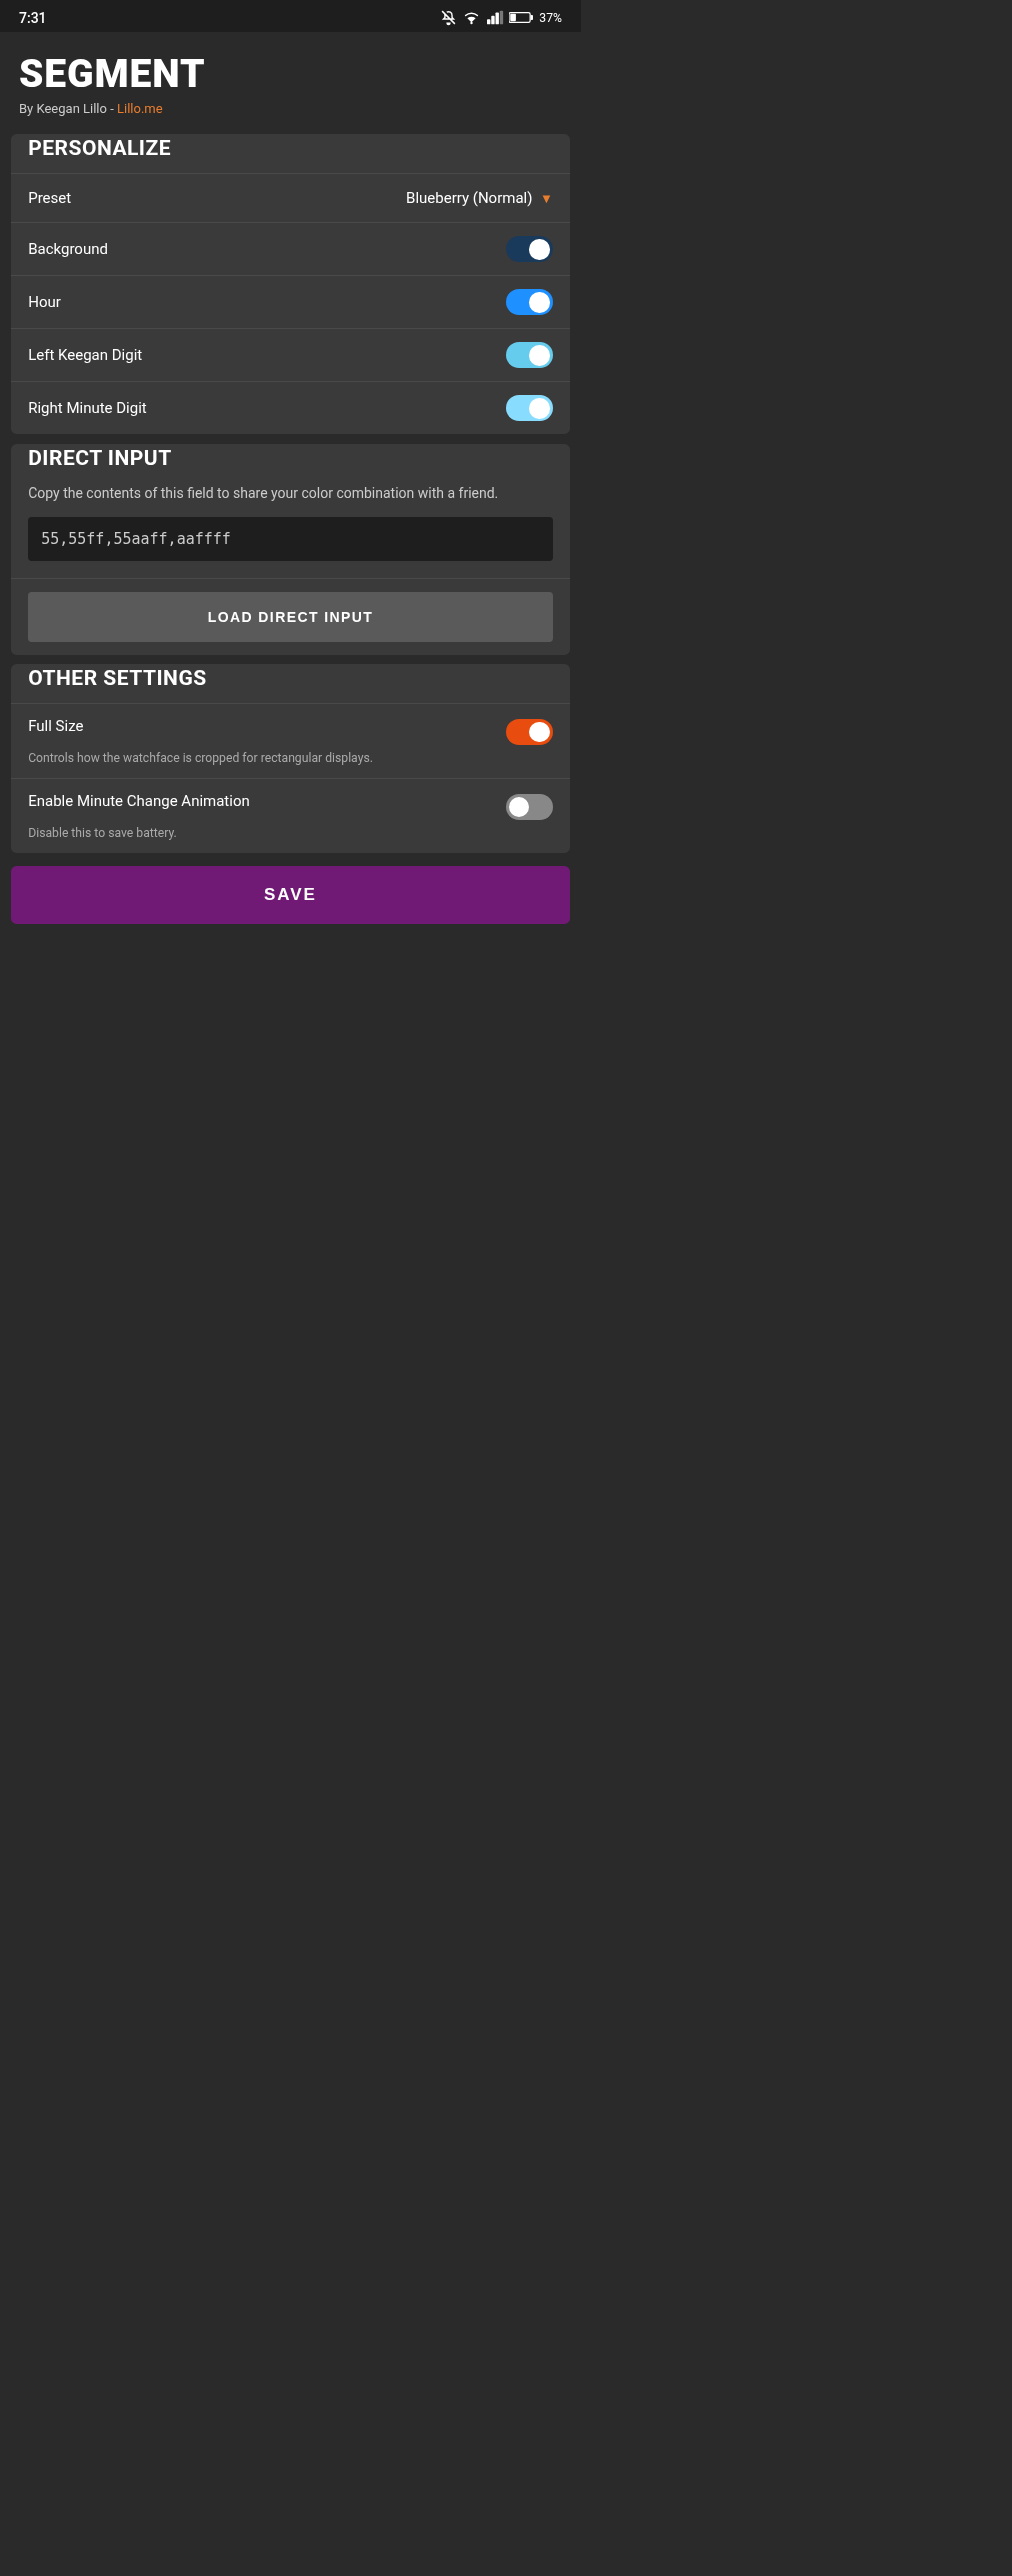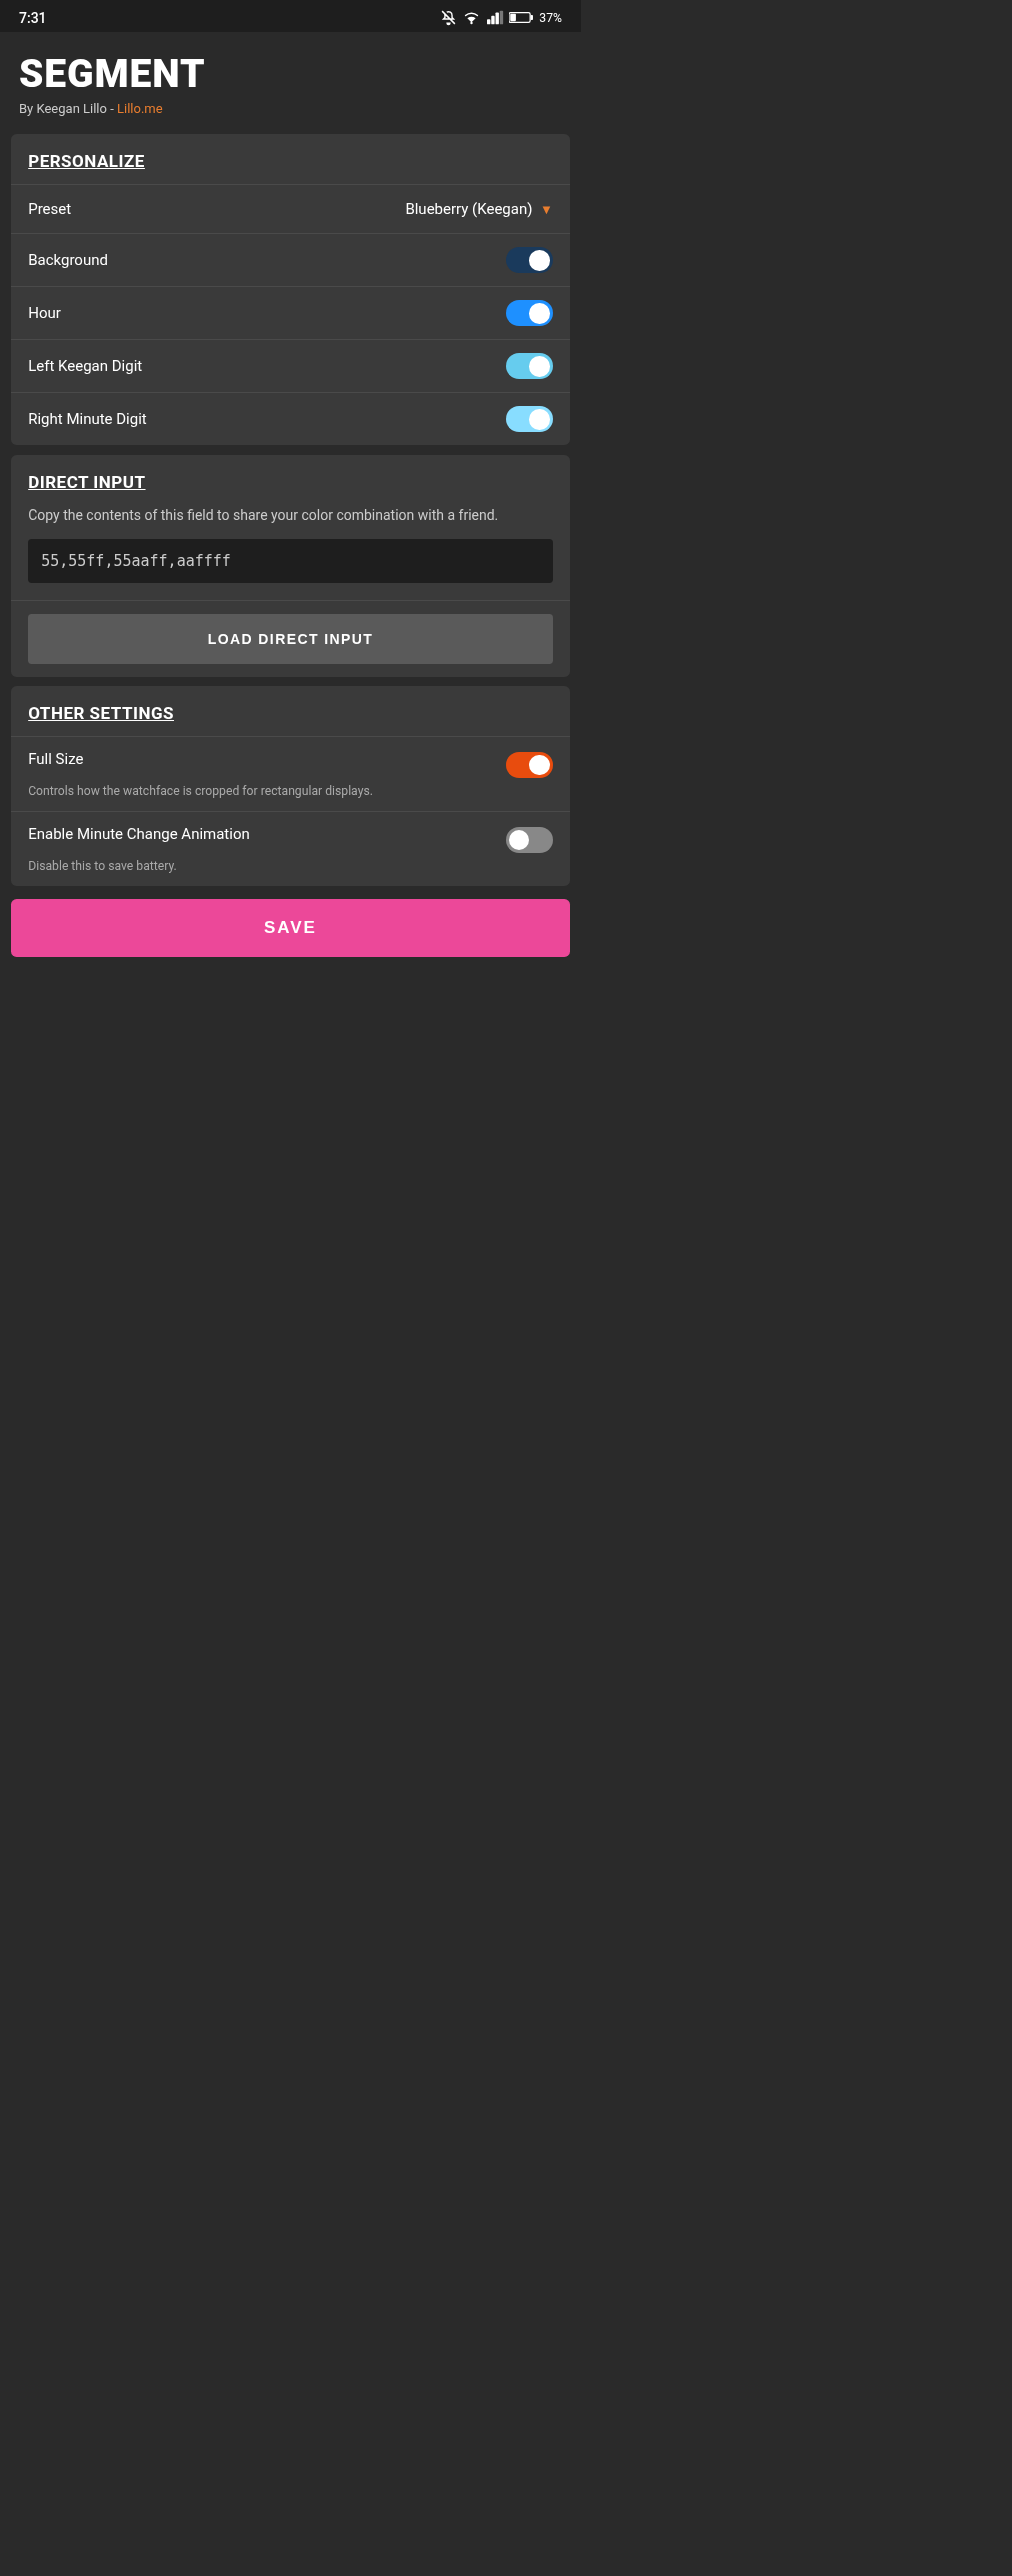--- a/index.html
+++ b/index.html
@@ -59,27 +59,26 @@
     }
 
     
     .card {
       background: #3a3a3a;
       border-radius: 5.6px;
       margin: 9.4px 11.2px;
       overflow: hidden;
     }
     .card-title {
-      font-size: 17px;
+      font-size: 21px;
       font-weight: 700;
       color: #ffffff;
       text-transform: uppercase;
-      padding: 17px 17px 13px 17px;
+      padding: 2px 17px 13px 17px;
       letter-spacing: 0.5px;
-      text-decoration: underline;
     }
 
     
     .row-item {
       display: flex;
       align-items: center;
       justify-content: space-between;
       padding: 13px 17px;
       border-top: 0.9px solid #4a4a4a;
     }
@@ -191,21 +190,21 @@
       border-top: 0.9px solid #4a4a4a;
     }
     .row-item-col .row-text { flex: 1; }
     .row-item-col .toggle { margin-left: 11.2px; margin-top: 1.9px; }
 
     
     .save-button {
       display: block;
       width: calc(100% - 22.5px);
       margin: 13px 11.2px 19px 11.2px;
-      background: #ec4899;
+      background: #701a75;
       color: #ffffff;
       font-size: 17px;
       font-weight: 700;
       letter-spacing: 1.9px;
       text-transform: uppercase;
       border: none;
       border-radius: 5.6px;
       padding: 19px 4px;
       cursor: pointer;
       text-align: center;
@@ -252,21 +251,21 @@
     <a href="#">Lillo.me</a>
   </div>
 </div>
 
 <div class="card">
   <div class="card-title">PERSONALIZE</div>
 
   <div class="preset-row">
     <span class="row-label">Preset</span>
     <div class="preset-value">
-      <span>Blueberry (Keegan)</span>
+      <span>Blueberry (Normal)</span>
       <span class="preset-arrow">▼</span>
     </div>
   </div>
 
   <div class="row-item">
     <span class="row-label">Background</span>
     <div class="toggle on toggle-dark-blue">
       <div class="toggle-knob"></div>
     </div>
   </div>

